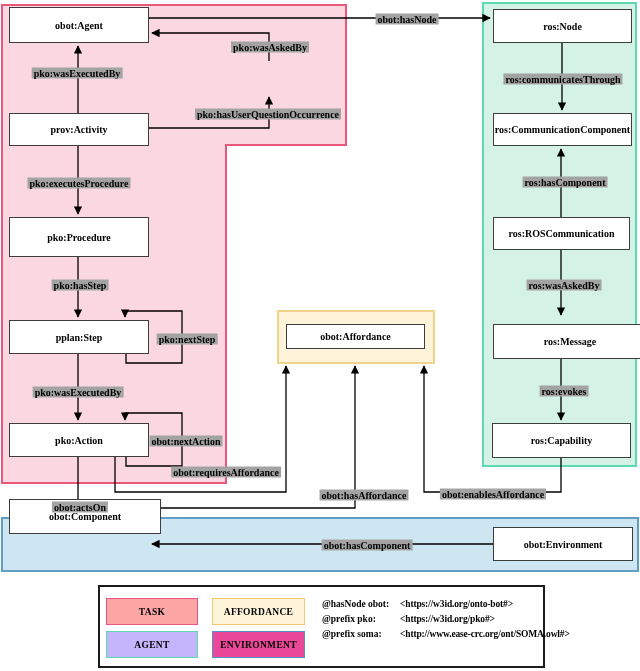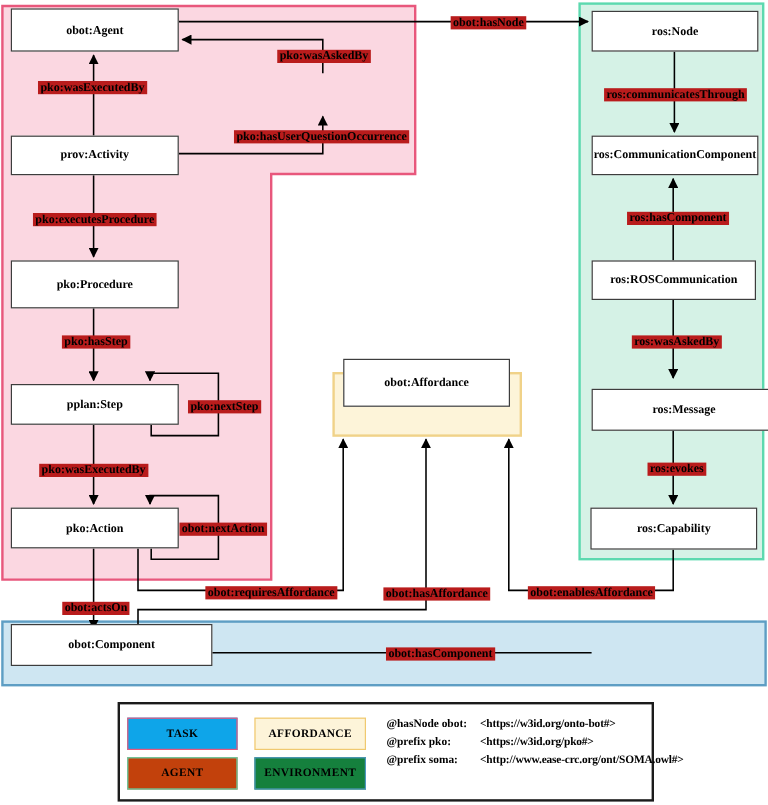--- a/index.html
+++ b/index.html
@@ -7,35 +7,35 @@
     position:relative;width:640px;height:671px;background:#ffffff;overflow:hidden;
     font-family:"Liberation Serif","DejaVu Serif",serif;color:#000;font-weight:bold;
   }
   .layer{position:absolute;left:0;top:0;}
   .node{
     position:absolute;box-sizing:border-box;background:#ffffff;
     border:1.5px solid #3d3d3d;display:flex;align-items:center;justify-content:center;
     font-size:10px;white-space:nowrap;z-index:3;
   }
   .elabel{
-    position:absolute;transform:translate(-50%,-50%);background:#b91c1c;
+    position:absolute;transform:translate(-50%,-50%);background:#a3a3a3;
     font-size:10px;line-height:11px;white-space:nowrap;padding:0 2px;z-index:4;
   }
   .legend{
     position:absolute;left:98px;top:585px;width:447px;height:83px;box-sizing:border-box;
     border:2px solid #1b1b1b;background:#ffffff;z-index:3;
   }
   .swatch{
     position:absolute;box-sizing:border-box;display:flex;align-items:center;justify-content:center;
     font-size:9.5px;letter-spacing:0.3px;
   }
-  .swatch.task{background:#0ea5e9;border:1.5px solid #E8577C;}
+  .swatch.task{background:#fca5a5;border:1.5px solid #E8577C;}
   .swatch.affordance{background:#FDF4D9;border:1.5px solid #F0C96F;}
-  .swatch.agent{background:#c2410c;border:1.5px solid #5CD9AF;}
-  .swatch.environment{background:#15803d;border:1.5px solid #4D96C0;}
+  .swatch.agent{background:#c4b5fd;border:1.5px solid #5CD9AF;}
+  .swatch.environment{background:#ec4899;border:1.5px solid #4D96C0;}
   .prefixes{position:absolute;left:222px;top:10px;}
   .prefix-row{font-size:9.5px;line-height:15.2px;white-space:nowrap;}
   .pname{display:inline-block;width:78px;}
   .puri{letter-spacing:-0.15px;}
   svg .edge{stroke:#000;stroke-width:1.3;fill:none;}
 </style>
 </head>
 <body>
 
 <div class="canvas">
@@ -70,39 +70,40 @@
     <polyline class="edge" points="561,250 561,315" marker-end="url(#arrow)"></polyline>
     <polyline class="edge" points="561,353 561,420" marker-end="url(#arrow)"></polyline>
     <polyline class="edge" points="493,544 152,544" marker-end="url(#arrow)"></polyline>
   </svg>
 
   <div class="node" style="left:9px;top:7px;width:140px;height:36px">obot:Agent</div>
   <div class="node" style="left:9px;top:113px;width:140px;height:33px">prov:Activity</div>
   <div class="node" style="left:9px;top:217px;width:140px;height:40px">pko:Procedure</div>
   <div class="node" style="left:9px;top:320px;width:140px;height:34px">pplan:Step</div>
   <div class="node" style="left:9px;top:423px;width:140px;height:34px">pko:Action</div>
-  <div class="node" style="left:9px;top:520px;width:168px;height:35px">obot:Component</div>
-  <div class="node" style="left:286px;top:299px;width:139px;height:40px">obot:Affordance</div>
+  <div class="node" style="left:9px;top:499px;width:152px;height:35px">obot:Component</div>
+  <div class="node" style="left:286px;top:324px;width:139px;height:25px">obot:Affordance</div>
   <div class="node" style="left:493px;top:9px;width:139px;height:34px">ros:Node</div>
   <div class="node" style="left:493px;top:113px;width:139px;height:33px">ros:CommunicationComponent</div>
   <div class="node" style="left:493px;top:217px;width:137px;height:33px">ros:ROSCommunication</div>
   <div class="node" style="left:493px;top:324px;width:154px;height:35px">ros:Message</div>
   <div class="node" style="left:492px;top:423px;width:139px;height:35px">ros:Capability</div>
+  <div class="node" style="left:493px;top:527px;width:140px;height:34px">obot:Environment</div>
 
   <div class="elabel" style="left:77px;top:73px">pko:wasExecutedBy</div>
   <div class="elabel" style="left:407px;top:19px">obot:hasNode</div>
   <div class="elabel" style="left:270px;top:47px">pko:wasAskedBy</div>
   <div class="elabel" style="left:268px;top:114px">pko:hasUserQuestionOccurrence</div>
   <div class="elabel" style="left:79px;top:183px">pko:executesProcedure</div>
   <div class="elabel" style="left:80px;top:285px">pko:hasStep</div>
   <div class="elabel" style="left:187px;top:339px">pko:nextStep</div>
   <div class="elabel" style="left:78px;top:392px">pko:wasExecutedBy</div>
   <div class="elabel" style="left:186px;top:441px">obot:nextAction</div>
   <div class="elabel" style="left:80px;top:507px">obot:actsOn</div>
-  <div class="elabel" style="left:226px;top:494px">obot:requiresAffordance</div>
+  <div class="elabel" style="left:226px;top:472px">obot:requiresAffordance</div>
   <div class="elabel" style="left:364px;top:495px">obot:hasAffordance</div>
   <div class="elabel" style="left:493px;top:494px">obot:enablesAffordance</div>
   <div class="elabel" style="left:563px;top:79px">ros:communicatesThrough</div>
   <div class="elabel" style="left:565px;top:182px">ros:hasComponent</div>
   <div class="elabel" style="left:564px;top:285px">ros:wasAskedBy</div>
   <div class="elabel" style="left:564px;top:391px">ros:evokes</div>
   <div class="elabel" style="left:367px;top:545px">obot:hasComponent</div>
 
   <div class="legend">
     <div class="swatch task" style="left:6px;top:11px;width:92px;height:27px">TASK</div>

